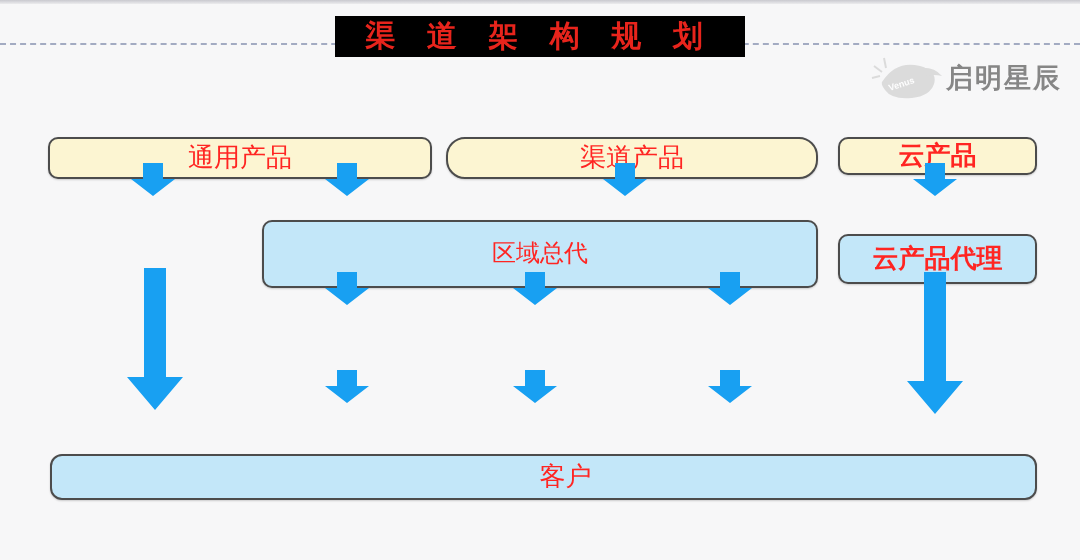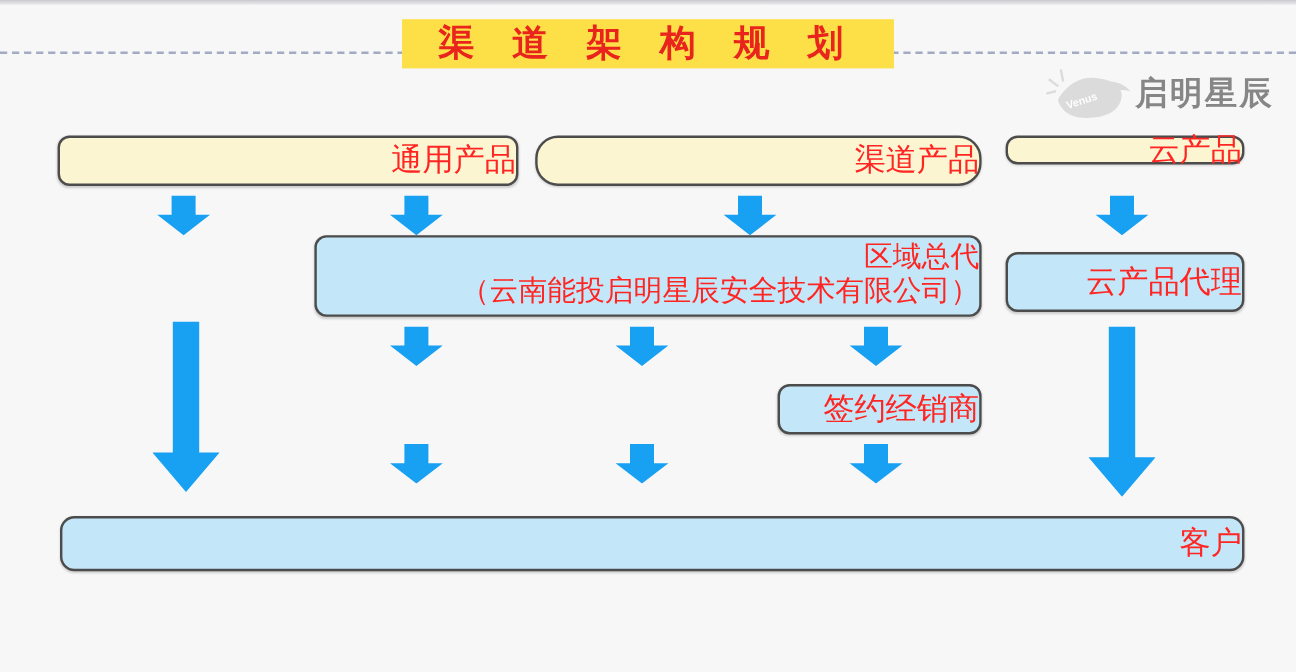--- a/index.html
+++ b/index.html
@@ -4,33 +4,33 @@
 <style>
   html,body{margin:0;padding:0;}
   body{background:#e9e9ec;font-family:"Liberation Sans",sans-serif;}
   #canvas{position:relative;width:1080px;height:560px;background:#f7f7f8;overflow:hidden;margin:0 auto;}
   .topband{position:absolute;top:0;left:0;width:100%;height:4px;
     background:linear-gradient(#c9c9cf,#ececee);}
   
   .dash-rule{position:absolute;top:43px;left:0;width:100%;height:0;
     border-top:2px dashed #a3abc2;}
   .title{position:absolute;top:16px;left:0;width:100%;text-align:center;}
-  .title span{display:inline-block;background:#fde047;padding:0 30px;
+  .title span{display:inline-block;background:#000000;padding:0 30px;
     font-family:"Liberation Serif","DejaVu Serif",serif;
     font-size:30px;font-weight:bold;color:#e8241c;letter-spacing:12px;}
   
   .logo{position:absolute;top:52px;right:18px;display:flex;align-items:center;opacity:.85;}
   .logo-text{font-size:27px;font-weight:bold;color:#737373;letter-spacing:2px;
     font-family:"Liberation Sans",sans-serif;}
   
   .nbox{position:absolute;box-sizing:border-box;border:2px solid #4c4c4c;border-radius:10px;
-    display:flex;flex-direction:column;align-items:flex-end;justify-content:center;
+    display:flex;flex-direction:column;align-items:center;justify-content:center;
     font-family:"Liberation Serif","DejaVu Serif",serif;color:#ff2522;
     font-size:26px;line-height:1.15;text-align:center;
-    box-shadow:0 1px 2px rgba(0,0,0,0.18);}
+    box-shadow:0 1px 2px rgba(0,0,0,0.18);margin-top:24px;}
   .yellow{background:#fcf5d2;}
   .blue{background:#c3e7f9;}
   .arrow{position:absolute;}
   .arrow polygon{fill:#18a0f2;}
   .logo-mark text{fill:#ffffff;font-size:9px;font-weight:bold;
     font-family:"Liberation Sans",sans-serif;}
   .sub-line{font-size:24px;font-family:Liberation Serif, serif;}
 </style>
 </head>
 <body>
@@ -52,65 +52,61 @@
     </svg>
     <span class="logo-text">启明星辰</span>
   </div>
 
   <div class="nbox yellow" style="left:48px;top:113px;width:384px;height:42px;">
     <span>通用产品</span>
   </div>
   <div class="nbox yellow" style="left:446px;top:113px;width:372px;height:42px;border-radius:19px;">
     <span>渠道产品</span>
   </div>
-  <div class="nbox yellow" style="left:838px;top:113px;width:199px;height:24px;">
+  <div class="nbox yellow" style="left:838px;top:113px;width:199px;height:38px;font-weight:bold;">
     <span>云产品</span>
   </div>
 
   <svg class="arrow" style="left:131px;top:163px;" width="44" height="33" viewBox="0 0 44 33">
     <polygon points="12,0 32,0 32,16 44,16 22,33 0,16 12,16"></polygon>
     </svg>
   <svg class="arrow" style="left:325px;top:163px;" width="44" height="33" viewBox="0 0 44 33">
     <polygon points="12,0 32,0 32,16 44,16 22,33 0,16 12,16"></polygon>
     </svg>
   <svg class="arrow" style="left:603px;top:163px;" width="44" height="33" viewBox="0 0 44 33">
     <polygon points="12,0 32,0 32,16 44,16 22,33 0,16 12,16"></polygon>
     </svg>
   <svg class="arrow" style="left:913px;top:163px;" width="44" height="33" viewBox="0 0 44 33">
     <polygon points="12,0 32,0 32,16 44,16 22,33 0,16 12,16"></polygon>
     </svg>
 
   <div class="nbox blue" style="left:262px;top:196px;width:556px;height:68px;">
     <span class="sub-line">区域总代</span>
-    <span class="sub-line">（云南能投启明星辰安全技术有限公司）</span>
   </div>
-  <div class="nbox blue" style="left:838px;top:210px;width:199px;height:50px;">
+  <div class="nbox blue" style="left:838px;top:210px;width:199px;height:50px;font-weight:bold;">
     <span>云产品代理</span>
   </div>
 
   <svg class="arrow" style="left:127px;top:268px;" width="56" height="142" viewBox="0 0 56 142">
     <polygon points="17,0 39,0 39,109 56,109 28,142 0,109 17,109"></polygon>
     </svg>
   <svg class="arrow" style="left:907px;top:272px;" width="56" height="142" viewBox="0 0 56 142">
     <polygon points="17,0 39,0 39,109 56,109 28,142 0,109 17,109"></polygon>
     </svg>
 
   <svg class="arrow" style="left:325px;top:272px;" width="44" height="33" viewBox="0 0 44 33">
     <polygon points="12,0 32,0 32,16 44,16 22,33 0,16 12,16"></polygon>
     </svg>
   <svg class="arrow" style="left:513px;top:272px;" width="44" height="33" viewBox="0 0 44 33">
     <polygon points="12,0 32,0 32,16 44,16 22,33 0,16 12,16"></polygon>
     </svg>
   <svg class="arrow" style="left:708px;top:272px;" width="44" height="33" viewBox="0 0 44 33">
     <polygon points="12,0 32,0 32,16 44,16 22,33 0,16 12,16"></polygon>
     </svg>
 
-  <div class="nbox blue" style="left:648px;top:320px;width:170px;height:42px;">
-    <span>签约经销商</span>
-  </div>
 
   <svg class="arrow" style="left:325px;top:370px;" width="44" height="33" viewBox="0 0 44 33">
     <polygon points="12,0 32,0 32,16 44,16 22,33 0,16 12,16"></polygon>
     </svg>
   <svg class="arrow" style="left:513px;top:370px;" width="44" height="33" viewBox="0 0 44 33">
     <polygon points="12,0 32,0 32,16 44,16 22,33 0,16 12,16"></polygon>
     </svg>
   <svg class="arrow" style="left:708px;top:370px;" width="44" height="33" viewBox="0 0 44 33">
     <polygon points="12,0 32,0 32,16 44,16 22,33 0,16 12,16"></polygon>
     </svg>

